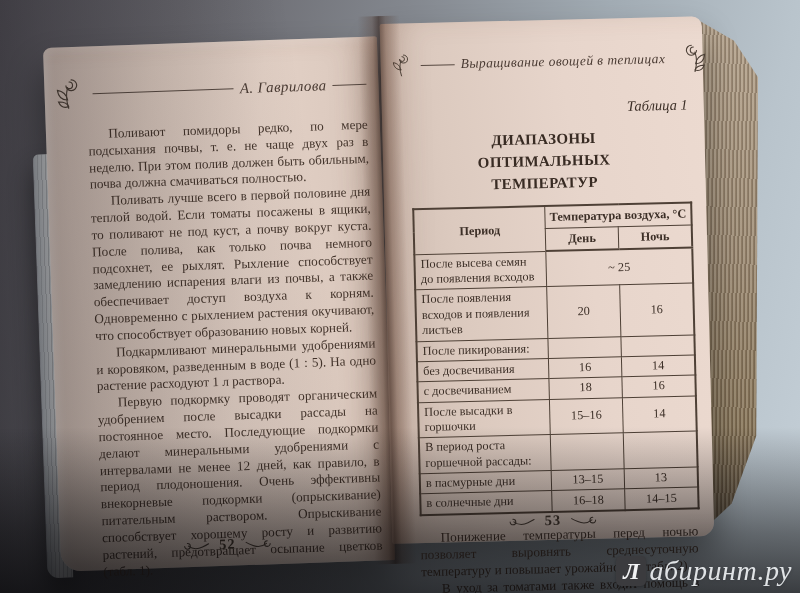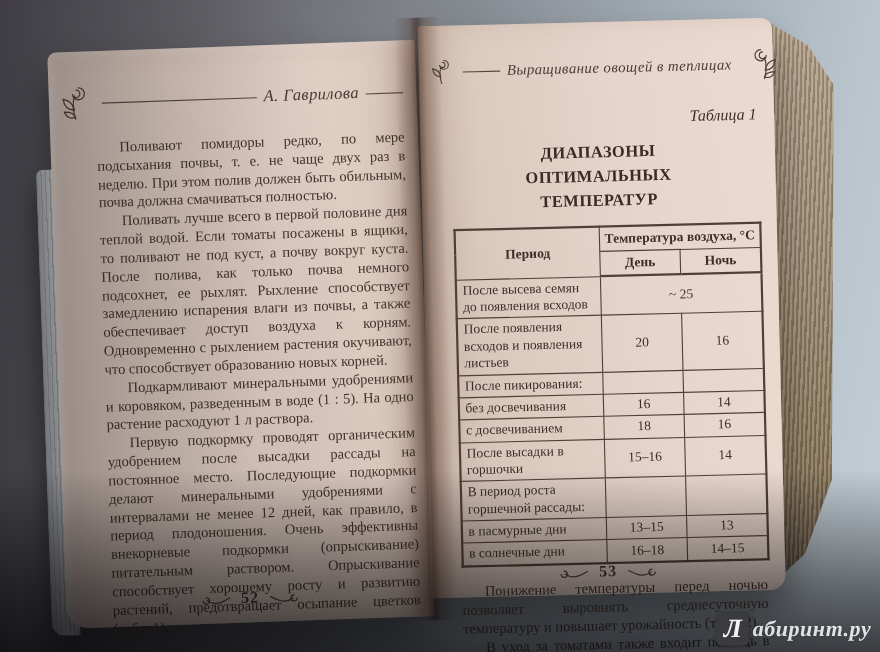--- a/index.html
+++ b/index.html
@@ -86,21 +86,21 @@
   .right-page .page-footer{bottom:11px;}
   .pagenum{font-weight:bold;font-size:14.5px;letter-spacing:1px;}
   .pn-swirl svg{display:block;}
   .pn-swirl.mirror{transform:scaleX(-1);}
 
   
   .watermark{position:absolute;right:8px;bottom:6px;z-index:6;display:flex;align-items:center;gap:3px;}
   .wm-badge{width:30px;height:30px;border-radius:5px;background:#3b3b3e;color:#f2f3f4;
     font-family:"Liberation Serif",serif;font-weight:bold;font-style:italic;font-size:24px;
     display:flex;align-items:center;justify-content:center;box-shadow:0 1px 3px rgba(0,0,0,0.3);}
-  .wm-text{font-family:"Liberation Serif",serif;font-weight:bold;font-style:italic;font-size:20px;
+  .wm-text{font-family:"Liberation Serif",serif;font-weight:normal;font-style:italic;font-size:28px;
     color:rgba(238,241,243,0.92);letter-spacing:0.5px;text-shadow:0 1px 3px rgba(40,40,45,0.35);}
 </style>
 </head>
 <body>
 
 <div class="scene">
 
   <div class="book">
 
     <div class="page-stack-left"></div>

